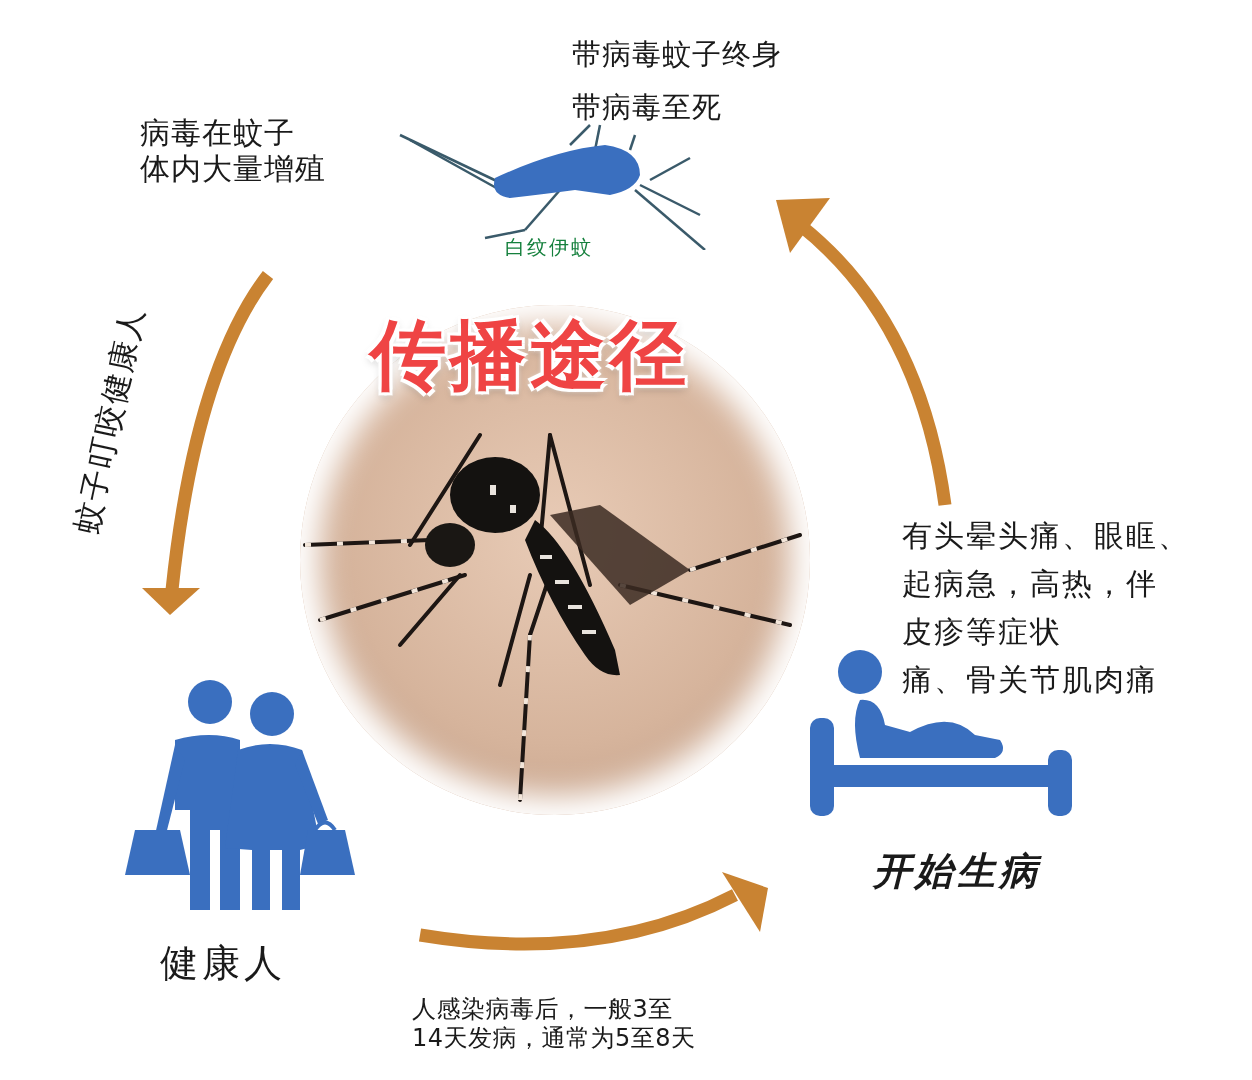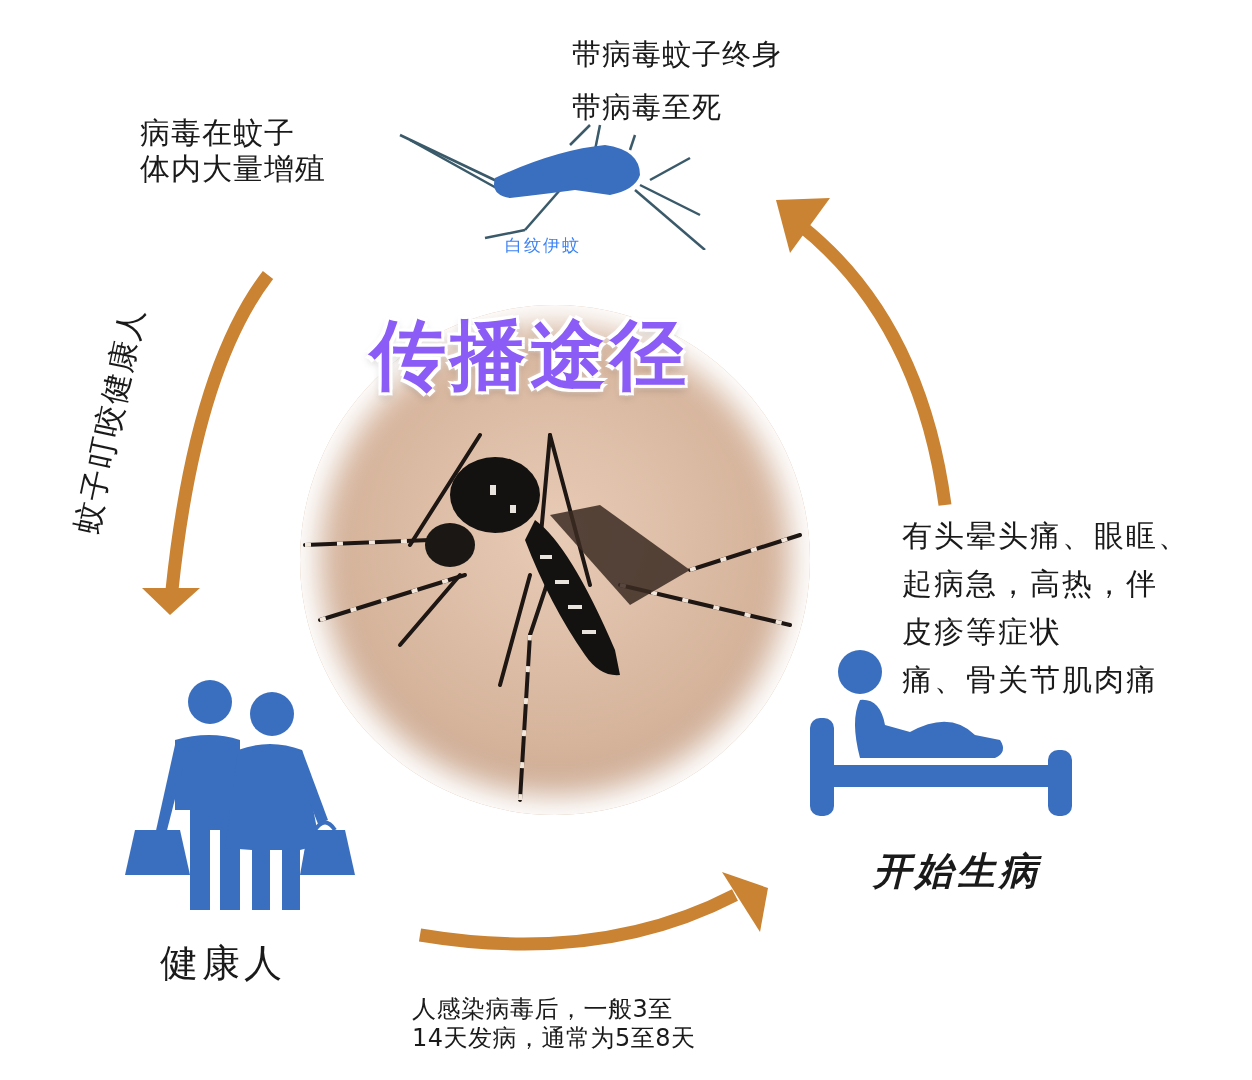--- a/index.html
+++ b/index.html
@@ -5,27 +5,27 @@
   html, body { margin: 0; padding: 0; }
   body {
     width: 1252px; height: 1080px; position: relative; overflow: hidden;
     background: #ffffff;
     font-family: "DejaVu Sans", "Liberation Sans", sans-serif;
   }
   .abs { position: absolute; }
   .txt { color: #1a1a1a; white-space: nowrap; }
   .top-caption { left: 572px; top: 28px; width: 310px; text-align: left; font-size: 29px; line-height: 53px; letter-spacing: 1px; }
   .left-caption { left: 140px; top: 115px; width: 240px; font-size: 30px; line-height: 36px; letter-spacing: 1px; }
-  .species-label { left: 505px; top: 234px; font-size: 17px; color: #3b82f6; letter-spacing: 2px; }
+  .species-label { left: 505px; top: 234px; font-size: 20px; color: #15803d; letter-spacing: 2px; }
   .vertical-caption {
     left: 110px; top: 420px; font-size: 31px; letter-spacing: 2px;
     transform: translate(-50%, -50%) rotate(-78deg);
   }
   .title {
-    left: 370px; top: 305px; font-size: 76px; font-weight: bold; color: #8b5cf6;
+    left: 370px; top: 305px; font-size: 76px; font-weight: bold; color: #ef4444;
     letter-spacing: 4px;
     text-shadow: 0 0 6px #fff, 0 0 6px #fff, 3px 3px 0 #fff, -3px -3px 0 #fff, 3px -3px 0 #fff, -3px 3px 0 #fff, 0 4px 8px rgba(0,0,0,0.25);
   }
   .symptoms { left: 902px; top: 512px; font-size: 30px; line-height: 48px; letter-spacing: 2px; }
   .label-sick { left: 873px; top: 846px; font-size: 38px; font-weight: bold; letter-spacing: 4px; font-style: italic; }
   .label-healthy { left: 160px; top: 938px; font-size: 38px; font-weight: normal; letter-spacing: 4px; }
   .incubation { left: 412px; top: 995px; font-size: 24px; line-height: 29px; letter-spacing: 0.5px; }
   .photo {
     left: 300px; top: 305px; width: 510px; height: 510px; border-radius: 50%;
     background: radial-gradient(circle at 50% 45%, #e8cbb6 0%, #d6b49c 55%, #c7a58e 80%, #f4ece6 100%);

